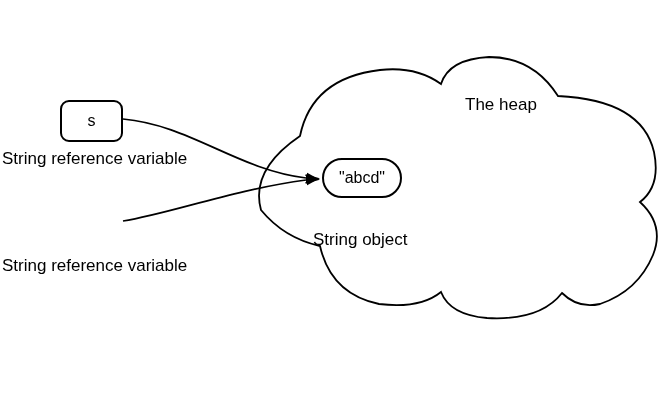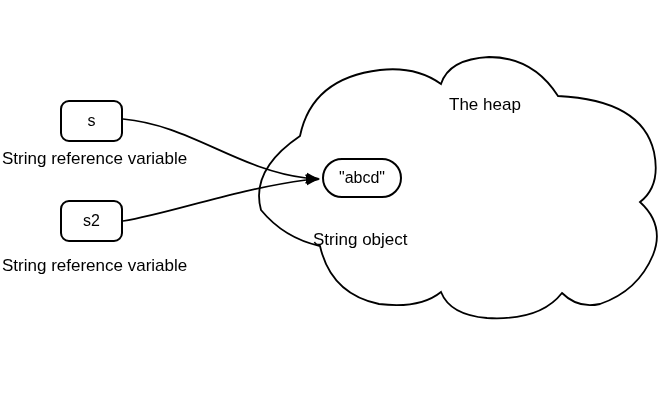--- a/index.html
+++ b/index.html
@@ -46,21 +46,21 @@
     border-radius: 20px;
   }
   .lbl {
     position: absolute;
     color: #000;
     font-size: 17px;
     white-space: nowrap;
   }
   .lbl-ref1 { left: 2px;   top: 149px; }
   .lbl-ref2 { left: 2px;   top: 256px; }
-  .lbl-heap { left: 449px; top: 95px;  }
+  .lbl-heap { left: 465px; top: 95px;  }
   .lbl-strobj { left: 313px; top: 230px; }
 </style>
 </head>
 <body>
 
 <div class="canvas">
 
   <svg class="diagram-svg" viewBox="0 0 660 400" aria-hidden="true">
     <defs>
       <marker id="arrowhead" markerUnits="userSpaceOnUse" markerWidth="16" markerHeight="14" refX="0" refY="0" orient="auto" viewBox="0 -7 16 14">
@@ -80,23 +80,20 @@
     <path d="M 123 119 C 190 125, 238 170, 306 178" fill="none" stroke="#000000" stroke-width="1.7" marker-end="url(#arrowhead)"></path>
 
     <path d="M 123 221 C 172 213, 232 190, 306 180" fill="none" stroke="#000000" stroke-width="1.7" marker-end="url(#arrowhead)"></path>
   </svg>
 
   <div class="node var-box s">
     <span>s</span>
   </div>
   <div class="lbl lbl-ref1">String reference variable</div>
 
-  <div class="node var-box s2">
-    <span>s2</span>
-  </div>
   <div class="lbl lbl-ref2">String reference variable</div>
 
   <div class="node pill">
     <span>"abcd"</span>
   </div>
   <div class="lbl lbl-strobj">String object</div>
 
   <div class="lbl lbl-heap">The heap</div>
 
 </div>

